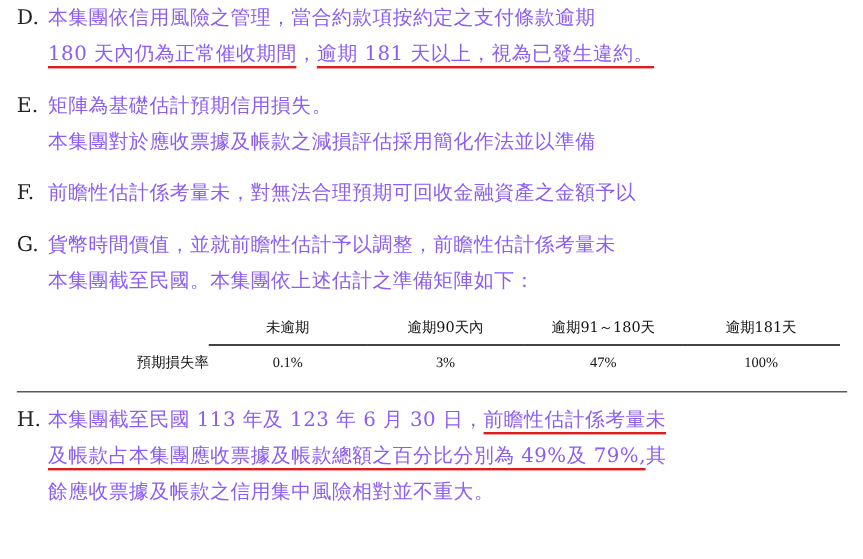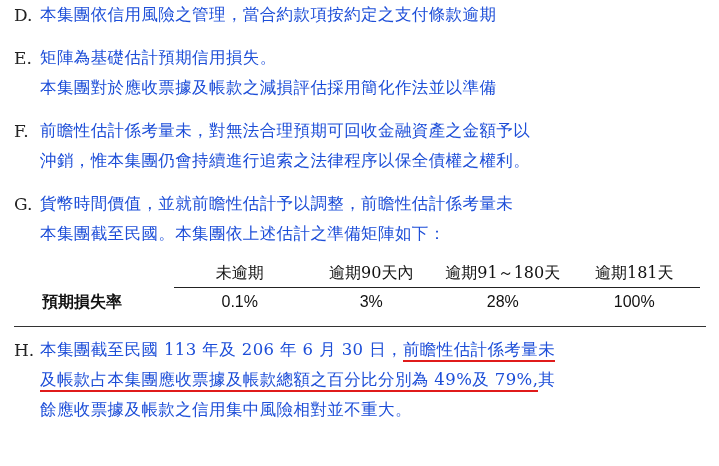--- a/index.html
+++ b/index.html
@@ -35,21 +35,21 @@
     line-height: 30px;
     font-family: "DejaVu Serif", "Liberation Serif", serif;
     color: #222;
   }
   .body {
     flex: 1 1 auto;
     font-size: 16.5px;
     line-height: 30px;
     letter-spacing: 0.4px;
     text-align: justify;
-    color: #1d4ed8;
+    color: #8b5cf6;
   }
   .body .ln {
     display: block;
     white-space: nowrap;
   }
   .u-red {
     border-bottom: 2.5px solid #e01b1b;
     padding-bottom: 1px;
   }
   .spacer-md { height: 13px; }
@@ -58,83 +58,82 @@
   .table-wrap {
     padding: 0 14px 0 20px;
     margin-top: 10px;
   }
   table.matrix {
     border-collapse: collapse;
     width: 680px;
     table-layout: fixed;
   }
   table.matrix th, table.matrix td {
-    font-size: 16px;
+    font-size: 12px;
     line-height: 28px;
     text-align: center;
     font-weight: normal;
     color: #111;
     padding: 0;
   }
   table.matrix th.lbl, table.matrix td.lbl {
-    text-align: left;
+    text-align: right;
     width: 132px;
     padding-left: 22px;
     border-bottom: none;
-    font-weight: bold;
   }
   table.matrix thead th.hdr {
     border-bottom: 1.5px solid #222;
   }
   table.matrix thead th.hdr span {
     display: inline-block;
     padding: 0 6px;
   }
   table.matrix td.val {
-    font-family: Liberation Sans, sans-serif;
+    font-family: Liberation Serif, serif;
   }
   .rule-full {
     border: none;
     border-top: 1.5px solid #333;
     margin: 10px 14px 0 14px;
     width: 692px;
   }
   .last-block {
     margin-top: 8px;
   }
 </style>
 </head>
 <body>
 
 <div class="page">
 
   <div class="clause">
     <div class="marker">D.</div>
     <div class="body">
       <span class="ln">本集團依信用風險之管理，當合約款項按約定之支付條款逾期</span>
+      <span class="ln"><span class="u-red">180 天內仍為正常催收期間</span><span>，</span><span class="u-red">逾期 181 天以上，視為已發生違約。</span></span>
     </div>
   </div>
 
   <div class="spacer-md"></div>
 
   <div class="clause">
     <div class="marker">E.</div>
     <div class="body">
       <span class="ln">矩陣為基礎估計預期信用損失。</span>
       <span class="ln">本集團對於應收票據及帳款之減損評估採用簡化作法並以準備</span>
     </div>
   </div>
 
   <div class="spacer-md"></div>
 
   <div class="clause">
     <div class="marker">F.</div>
     <div class="body">
       <span class="ln">前瞻性估計係考量未，對無法合理預期可回收金融資產之金額予以</span>
-      <span class="ln">沖銷，惟本集團仍會持續進行追索之法律程序以保全債權之權利。</span>
     </div>
   </div>
 
   <div class="spacer-md"></div>
 
   <div class="clause">
     <div class="marker">G.</div>
     <div class="body">
       <span class="ln">貨幣時間價值，並就前瞻性估計予以調整，前瞻性估計係考量未</span>
       <span class="ln">本集團截至民國。本集團依上述估計之準備矩陣如下：</span>
@@ -150,31 +149,31 @@
           <th class="hdr"><span>逾期90天內</span></th>
           <th class="hdr"><span>逾期91～180天</span></th>
           <th class="hdr"><span>逾期181天</span></th>
         </tr>
       </thead>
       <tbody>
         <tr>
           <td class="lbl">預期損失率</td>
           <td class="val">0.1%</td>
           <td class="val">3%</td>
-          <td class="val">28%</td>
+          <td class="val">47%</td>
           <td class="val">100%</td>
         </tr>
       </tbody>
     </table>
   </div>
 
   <hr class="rule-full">
 
   <div class="clause last-block">
     <div class="marker">H.</div>
     <div class="body">
-      <span class="ln"><span>本集團截至民國 113 年及 206 年 6 月 30 日，</span><span class="u-red">前瞻性估計係考量未</span></span>
+      <span class="ln"><span>本集團截至民國 113 年及 123 年 6 月 30 日，</span><span class="u-red">前瞻性估計係考量未</span></span>
       <span class="ln"><span class="u-red">及帳款占本集團應收票據及帳款總額之百分比分別為 49%及 79%,</span><span>其</span></span>
       <span class="ln">餘應收票據及帳款之信用集中風險相對並不重大。</span>
     </div>
   </div>
 
 </div>
 
 </body></html>

